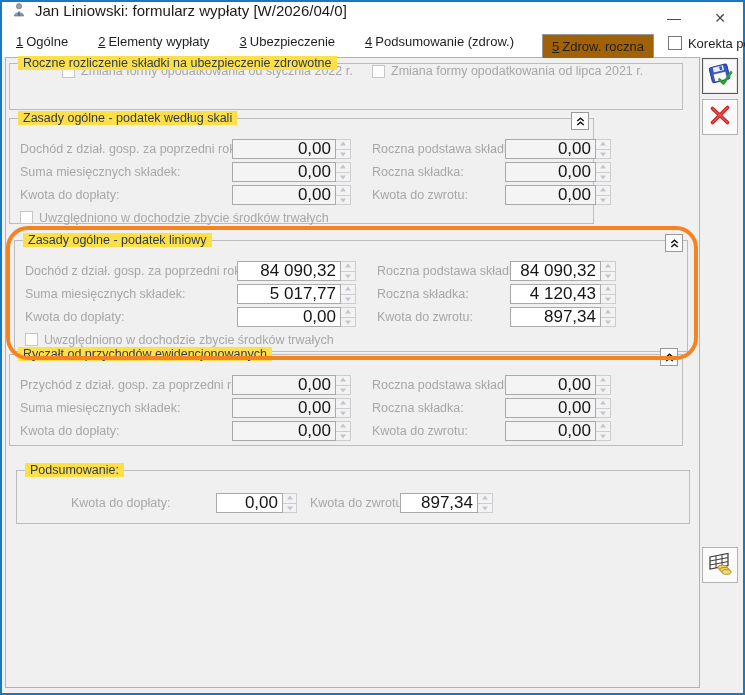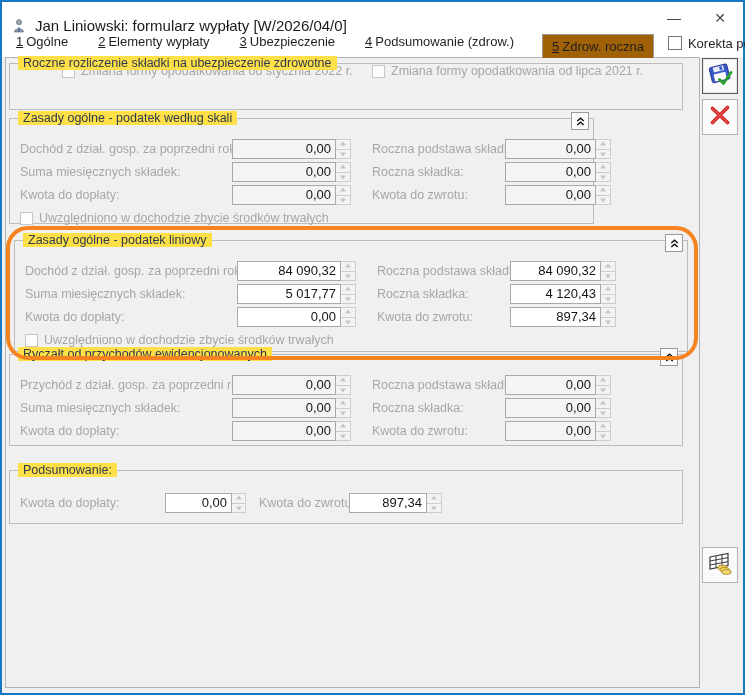--- a/index.html
+++ b/index.html
@@ -3,21 +3,21 @@
 <meta charset="utf-8">
 <style>
   html,body{margin:0;padding:0;background:#d7d7d7;}
   .window{
     position:relative;width:745px;height:695px;background:#f0f0f0;
     box-shadow: inset 0 0 0 2px #1779c2;
     font-family:"Liberation Sans", sans-serif;
     overflow:hidden;
   }
   
-  .titlebar{position:absolute;left:2px;top:2px;right:2px;height:32px;background:#ffffff;display:flex;align-items:flex-end;}
+  .titlebar{position:absolute;left:2px;top:2px;right:2px;height:32px;background:#ffffff;display:flex;align-items:flex-start;}
   .title-icon{margin-left:9px;width:16px;height:16px;flex:0 0 auto;}
   .title-text{margin-left:8px;font-size:15px;color:#1b1b1b;}
   .win-controls{margin-left:auto;display:flex;align-items:center;height:100%;}
   .win-btn{width:46px;height:100%;display:flex;align-items:center;justify-content:center;font-size:14px;color:#4a4a4a;cursor:default;}
   
   .tabstrip{position:absolute;left:2px;top:34px;right:2px;height:23px;background:#ffffff;display:flex;padding-left:12px;box-sizing:border-box;}
   .tab{font-size:13px;color:#1f1f1f;padding:0 2px 5px 2px;margin-right:26px;white-space:nowrap;}
   .tab .accel{text-decoration:underline;margin-right:3px;}
   .tab.active{background:#a16207;border:1px solid #989898;border-bottom:none;padding:4px 9px 4px 9px;margin-bottom:-1px;margin-right:14px;position:relative;z-index:3;}
   .corr-check{display:flex;align-items:center;gap:6px;font-size:13px;color:#1f1f1f;padding-bottom:5px;white-space:nowrap;}
@@ -26,31 +26,31 @@
   .group{position:absolute;border:1px solid #bcbcbc;box-sizing:border-box;}
   .legend{position:absolute;top:-8px;left:8px;background:#fde047;padding:0 5px;font-size:12.5px;color:#2e3950;white-space:nowrap;}
   .collapse-btn{position:absolute;top:-7px;right:4px;width:18px;height:18px;background:#fbfbfb;border:1px solid #9a9a9a;box-sizing:border-box;display:flex;align-items:center;justify-content:center;z-index:2;}
   
   .grows{padding-top:20px;}
   .row{display:flex;align-items:center;height:20px;margin:0 0 3px 10px;}
   .lbl{color:#a7a7a7;font-size:12.5px;white-space:nowrap;overflow:hidden;}
   .llbl{width:212px;flex:0 0 auto;}
   .rlbl{width:133px;margin-left:21px;flex:0 0 auto;}
   .numfield{display:inline-flex;height:20px;flex:0 0 auto;}
-  .nbox{width:104px;height:20px;background:#ffffff;border:1px solid #a9a9a9;box-sizing:border-box;text-align:right;font-size:13px;color:#141414;line-height:18px;padding-right:4px;}
+  .nbox{width:104px;height:20px;background:#ffffff;border:1px solid #a9a9a9;box-sizing:border-box;text-align:right;font-size:17px;color:#141414;line-height:18px;padding-right:4px;}
   .nbox.rbox{width:91px;}
   .dimfields .nbox{background:#f4f4f4;}
   .spin{display:inline-flex;flex-direction:column;width:15px;height:20px;box-sizing:border-box;}
   .spin i{flex:1;background:#f3f3f3;border:1px solid #cdcdcd;border-left:none;position:relative;box-sizing:border-box;}
   .spin i.dn{border-top:none;}
   .spin i::after{content:"";position:absolute;left:50%;top:50%;border:3px solid transparent;}
   .spin i.up::after{transform:translate(-50%,-62%);border-bottom:4px solid #c2c7cf;border-top:none;}
   .spin i.dn::after{transform:translate(-50%,-38%);border-top:4px solid #c2c7cf;border-bottom:none;}
   
-  .cbrow{display:flex;align-items:center;gap:6px;margin:6px 0 0 10px;font-size:12.5px;color:#a7a7a7;white-space:nowrap;}
+  .cbrow{display:flex;align-items:flex-start;gap:6px;margin:6px 0 0 10px;font-size:12.5px;color:#a7a7a7;white-space:nowrap;}
   .cb{width:13px;height:13px;background:#fdfdfd;border:1px solid #c6c6c6;box-sizing:border-box;flex:0 0 auto;}
   .cb.enabled{width:14px;height:14px;border-color:#767676;background:#ffffff;}
   .twocb{display:flex;padding-left:52px;padding-top:0;}
   .twocb .cbcol{display:flex;align-items:center;gap:6px;font-size:12.5px;color:#a7a7a7;white-space:nowrap;}
   .twocb .cbcol.first{width:310px;flex:0 0 auto;}
   
   .chev svg{display:block;}
   
   .side-btn{position:absolute;width:36px;height:36px;background:#fafafa;border:1px solid #b4b4b4;box-sizing:border-box;display:flex;align-items:center;justify-content:center;}
   .side-btn.focused{border:1px solid #5a5a5a;box-shadow:0 0 0 1px #e6e6e6 inset;}
@@ -308,21 +308,21 @@
               <span class="nbox rbox">0,00</span>
               <span class="spin">
                 <i class="up"></i>
                 <i class="dn"></i>
               </span>
             </span>
         </div>
       </div>
     </div>
 
-    <div class="group" style="left:3px;top:412px;width:674px;height:54px;">
+    <div class="group" style="left:10px;top:412px;width:674px;height:54px;padding-left:44px;">
       <span class="legend">Podsumowanie:</span>
       <div style="padding-top:22px;">
         <div class="row sumrow">
           <span class="lbl llbl">Kwota do dopłaty:</span>
           <span class="numfield">
               <span class="nbox">0,00</span>
               <span class="spin">
                 <i class="up"></i>
                 <i class="dn"></i>
               </span>

